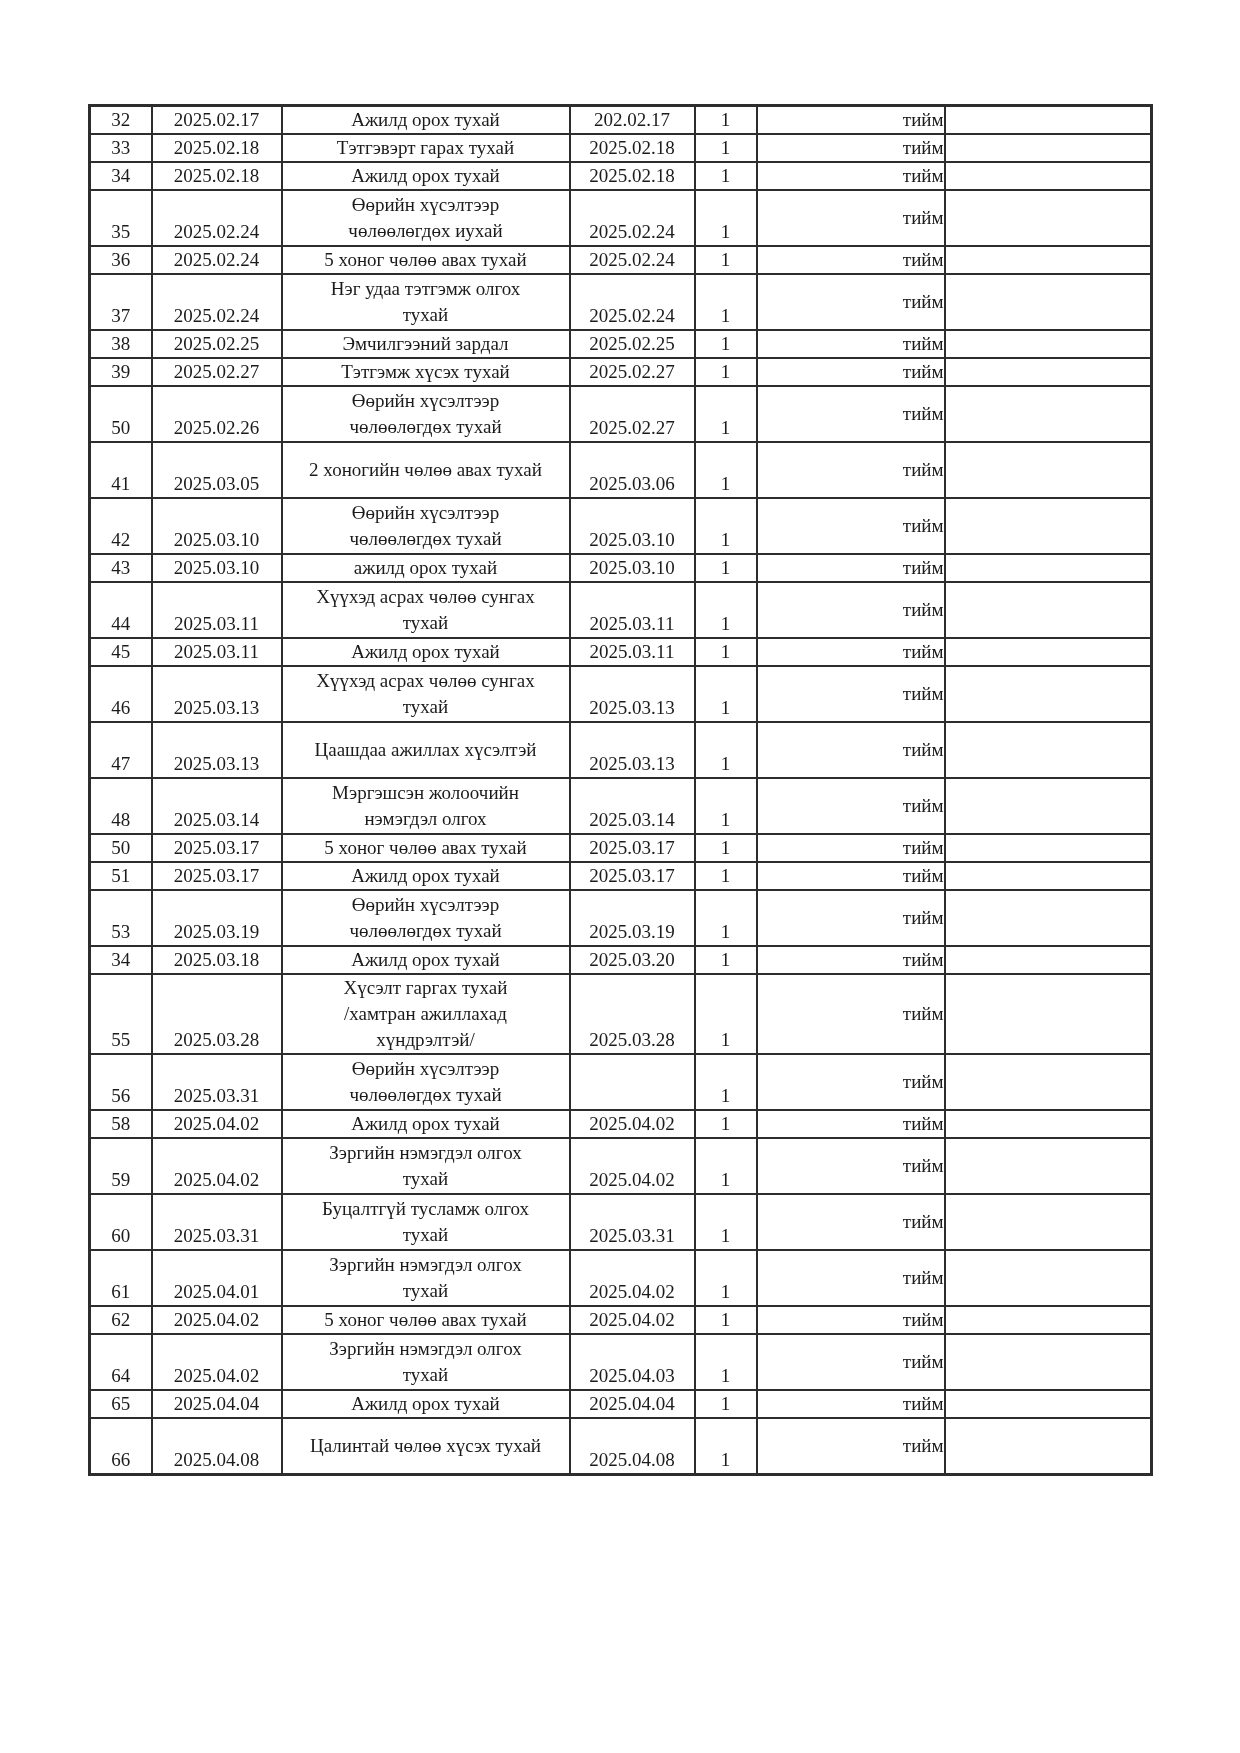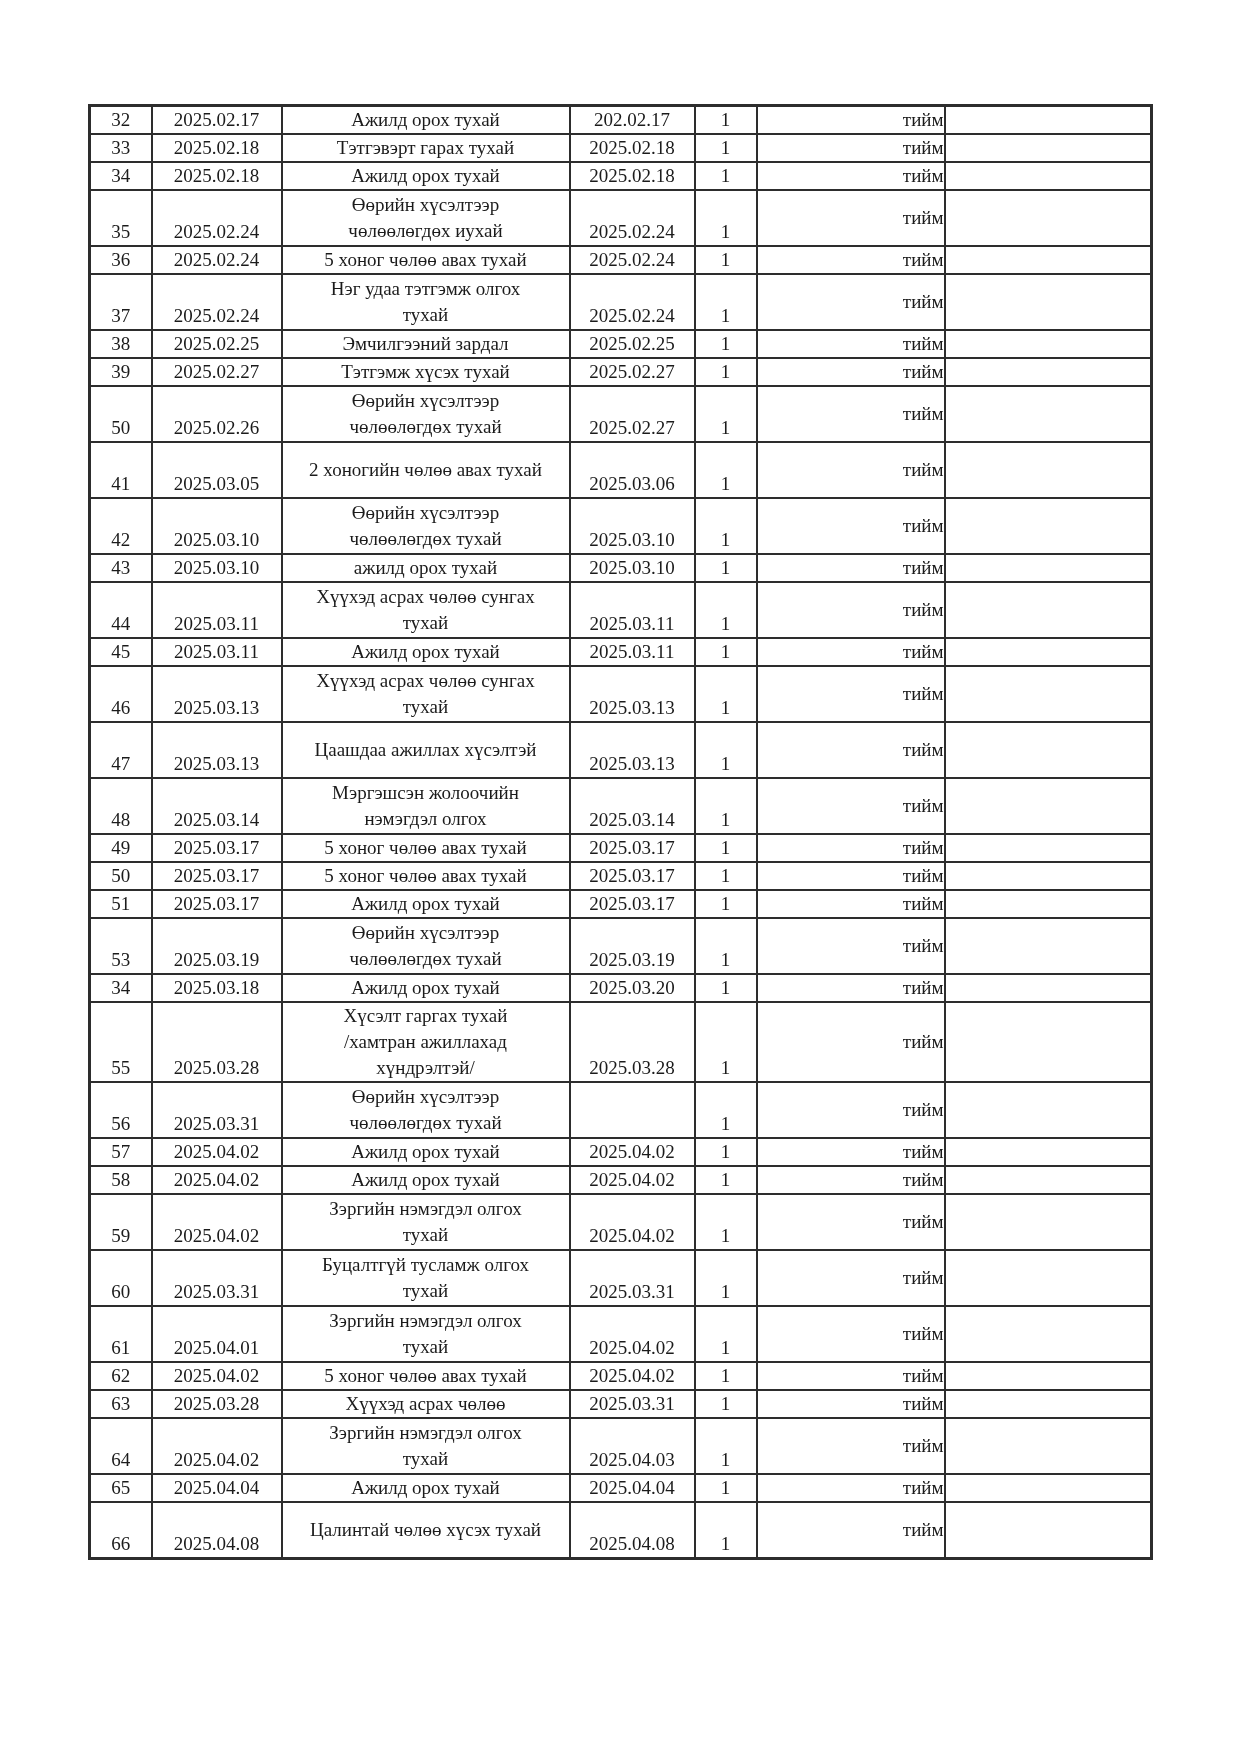--- a/index.html
+++ b/index.html
@@ -228,29 +228,20 @@
           <td class="cell-no">48</td>
           <td class="cell-request-date">2025.03.14</td>
           <td class="cell-subject">Мэргэшсэн жолоочийн
 нэмэгдэл олгох</td>
           <td class="cell-decision-date">2025.03.14</td>
           <td class="cell-count">1</td>
           <td class="cell-answer">тийм</td>
           <td class="cell-note"></td>
         </tr>
         <tr class="row-single">
-          <td class="cell-no">49</td>
-          <td class="cell-request-date">2025.03.17</td>
-          <td class="cell-subject">5 хоног чөлөө авах тухай</td>
-          <td class="cell-decision-date">2025.03.17</td>
-          <td class="cell-count">1</td>
-          <td class="cell-answer">тийм</td>
-          <td class="cell-note"></td>
-        </tr>
-        <tr class="row-single">
           <td class="cell-no">50</td>
           <td class="cell-request-date">2025.03.17</td>
           <td class="cell-subject">5 хоног чөлөө авах тухай</td>
           <td class="cell-decision-date">2025.03.17</td>
           <td class="cell-count">1</td>
           <td class="cell-answer">тийм</td>
           <td class="cell-note"></td>
         </tr>
         <tr class="row-single">
           <td class="cell-no">51</td>
@@ -295,29 +286,20 @@
           <td class="cell-no">56</td>
           <td class="cell-request-date">2025.03.31</td>
           <td class="cell-subject">Өөрийн хүсэлтээр
 чөлөөлөгдөх тухай</td>
           <td class="cell-decision-date"></td>
           <td class="cell-count">1</td>
           <td class="cell-answer">тийм</td>
           <td class="cell-note"></td>
         </tr>
         <tr class="row-single">
-          <td class="cell-no">57</td>
-          <td class="cell-request-date">2025.04.02</td>
-          <td class="cell-subject">Ажилд орох тухай</td>
-          <td class="cell-decision-date">2025.04.02</td>
-          <td class="cell-count">1</td>
-          <td class="cell-answer">тийм</td>
-          <td class="cell-note"></td>
-        </tr>
-        <tr class="row-single">
           <td class="cell-no">58</td>
           <td class="cell-request-date">2025.04.02</td>
           <td class="cell-subject">Ажилд орох  тухай</td>
           <td class="cell-decision-date">2025.04.02</td>
           <td class="cell-count">1</td>
           <td class="cell-answer">тийм</td>
           <td class="cell-note"></td>
         </tr>
         <tr class="row-double">
           <td class="cell-no">59</td>
@@ -347,29 +329,20 @@
           <td class="cell-decision-date">2025.04.02</td>
           <td class="cell-count">1</td>
           <td class="cell-answer">тийм</td>
           <td class="cell-note"></td>
         </tr>
         <tr class="row-single">
           <td class="cell-no">62</td>
           <td class="cell-request-date">2025.04.02</td>
           <td class="cell-subject">5 хоног чөлөө авах тухай</td>
           <td class="cell-decision-date">2025.04.02</td>
-          <td class="cell-count">1</td>
-          <td class="cell-answer">тийм</td>
-          <td class="cell-note"></td>
-        </tr>
-        <tr class="row-single">
-          <td class="cell-no">63</td>
-          <td class="cell-request-date">2025.03.28</td>
-          <td class="cell-subject">Хүүхэд асрах чөлөө</td>
-          <td class="cell-decision-date">2025.03.31</td>
           <td class="cell-count">1</td>
           <td class="cell-answer">тийм</td>
           <td class="cell-note"></td>
         </tr>
         <tr class="row-double">
           <td class="cell-no">64</td>
           <td class="cell-request-date">2025.04.02</td>
           <td class="cell-subject">Зэргийн нэмэгдэл олгох
 тухай</td>
           <td class="cell-decision-date">2025.04.03</td>

